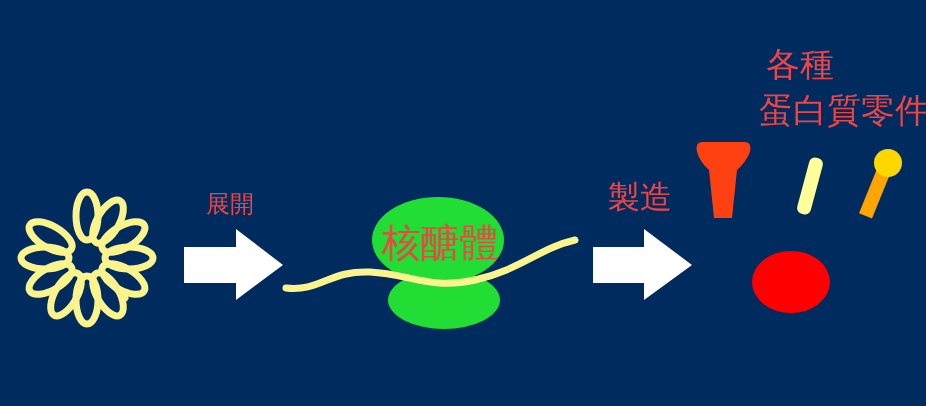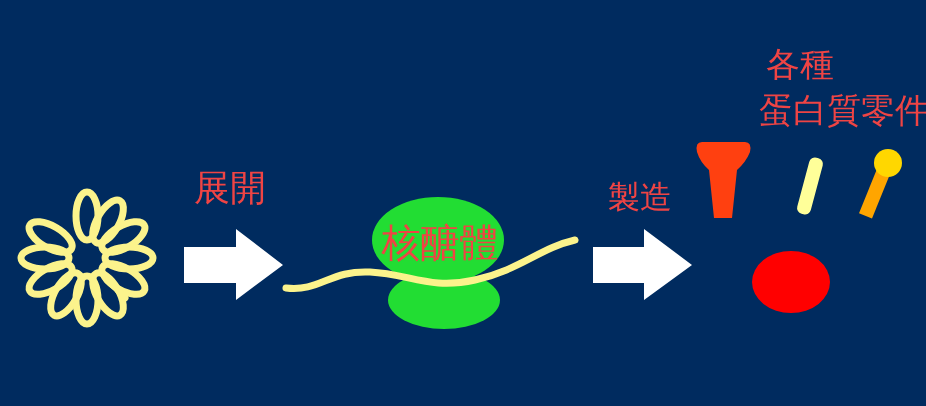--- a/index.html
+++ b/index.html
@@ -60,21 +60,21 @@
       <g transform="translate(876,190) rotate(22)">
         <rect x="-7" y="-28" width="14" height="56" fill="#ffa500"></rect>
       </g>
       <circle cx="888" cy="163" r="14" fill="#ffd700"></circle>
     </g>
 
     <ellipse cx="791" cy="282" rx="39" ry="31" fill="#ff0000"></ellipse>
   </svg>
 
 
-  <div class="label" style="left:180px; top:164px; width:100px; font-size:36px;">展開</div>
+  <div class="label" style="left:180px; top:188px; width:100px; font-size:24px;">展開</div>
 
   <div class="label" style="left:380px; top:216px; width:120px; font-size:39px;">核醣體</div>
 
   <div class="label" style="left:590px; top:176px; width:100px; font-size:32px;">製造</div>
 
   <div class="label" style="left:740px; top:42px; width:120px; font-size:34px;">各種</div>
 
   <div class="label" style="left:744px; top:88px; width:200px; font-size:34px;">蛋白質零件</div>
 </div>
 

